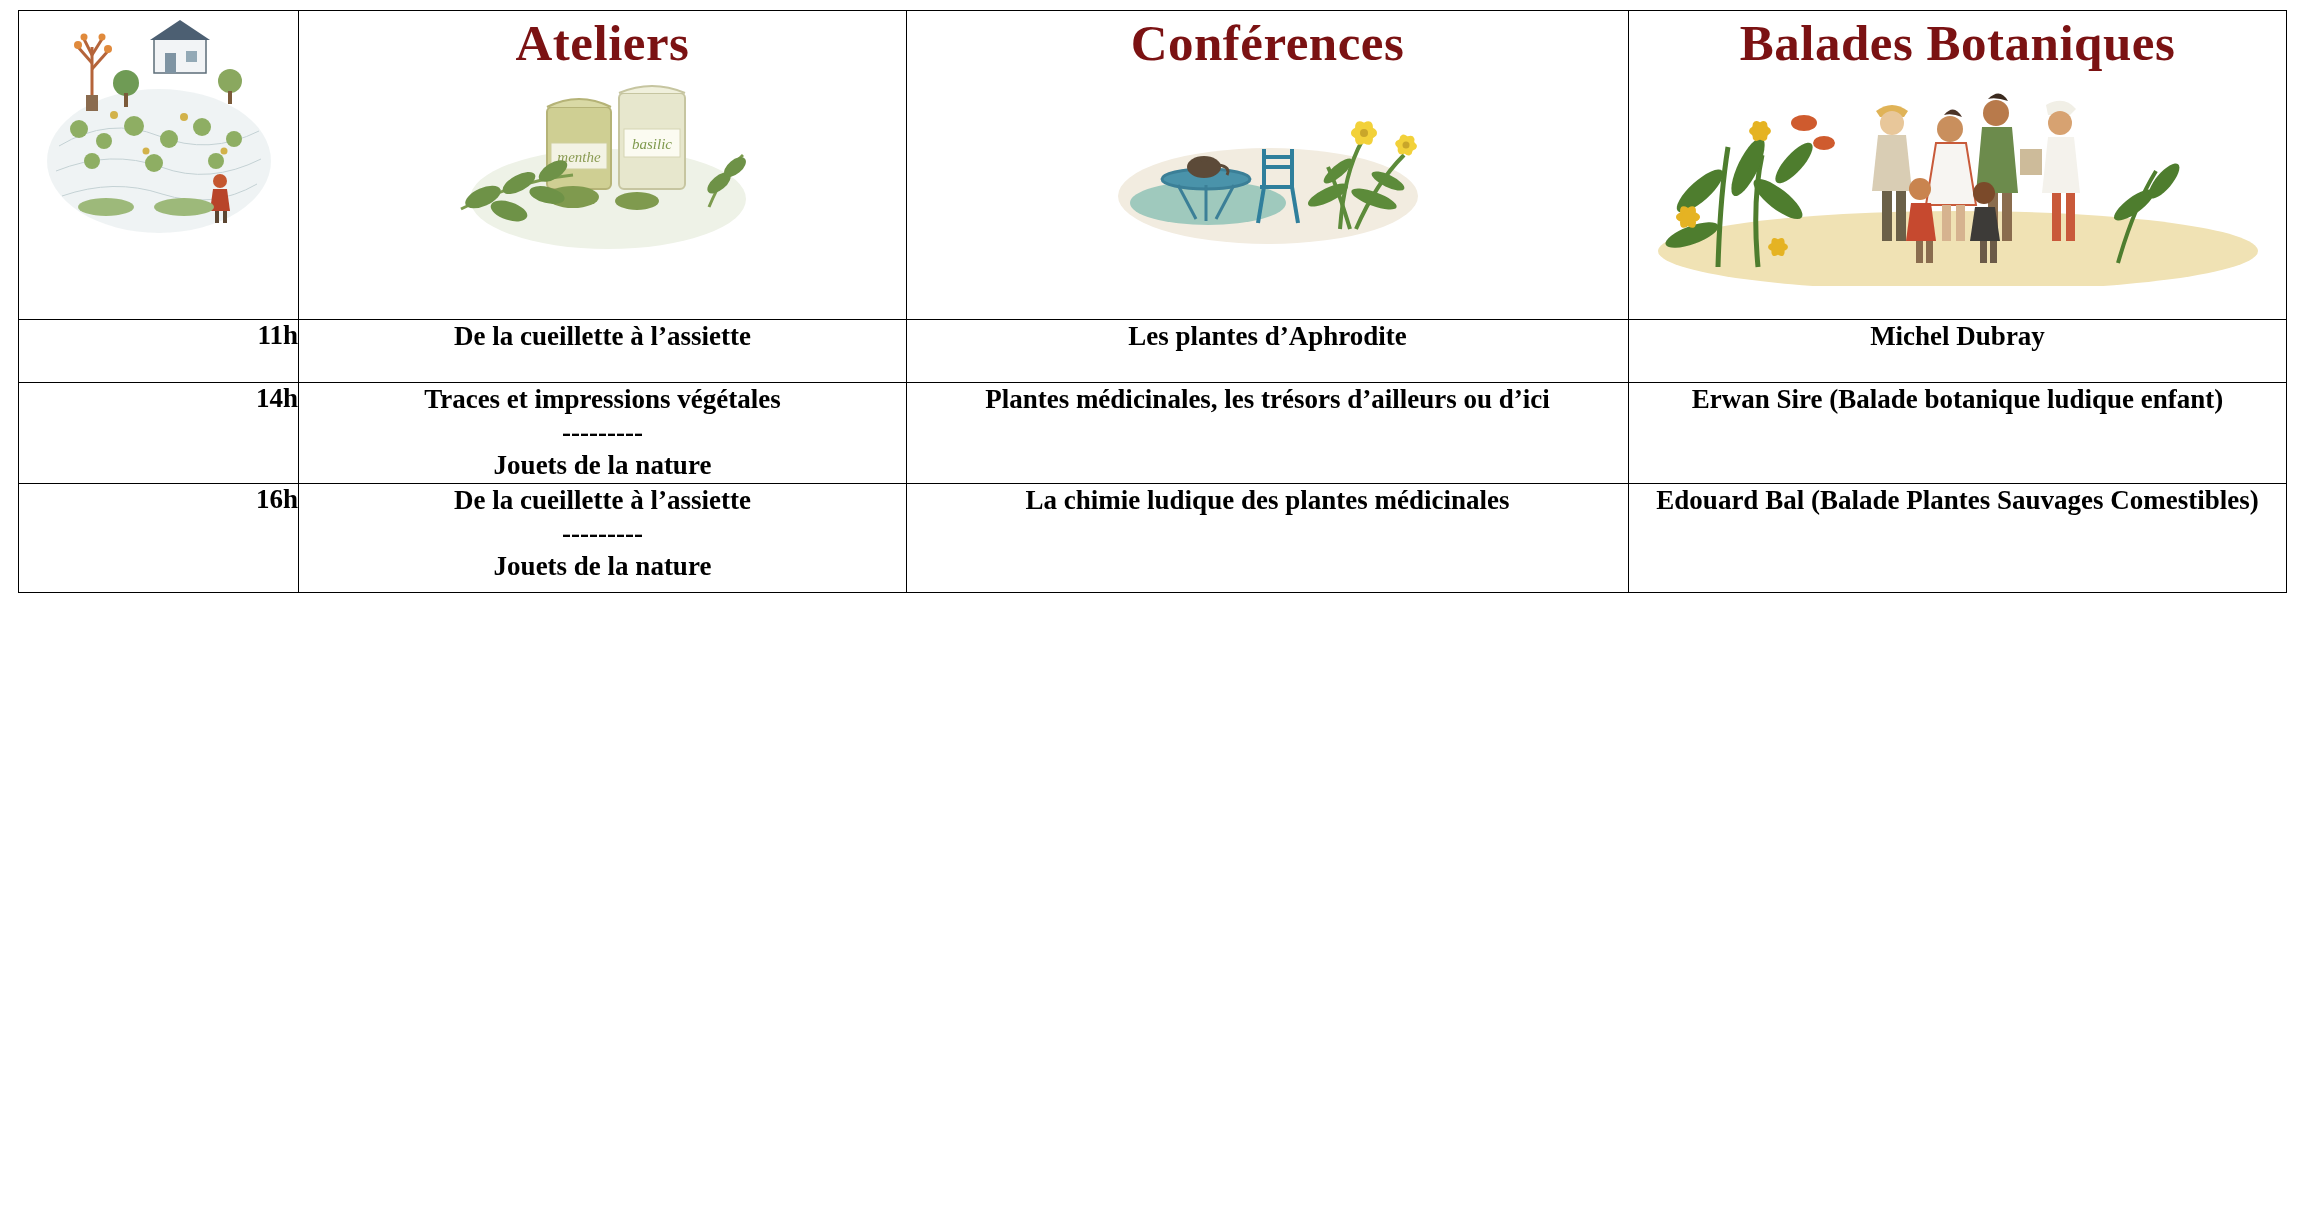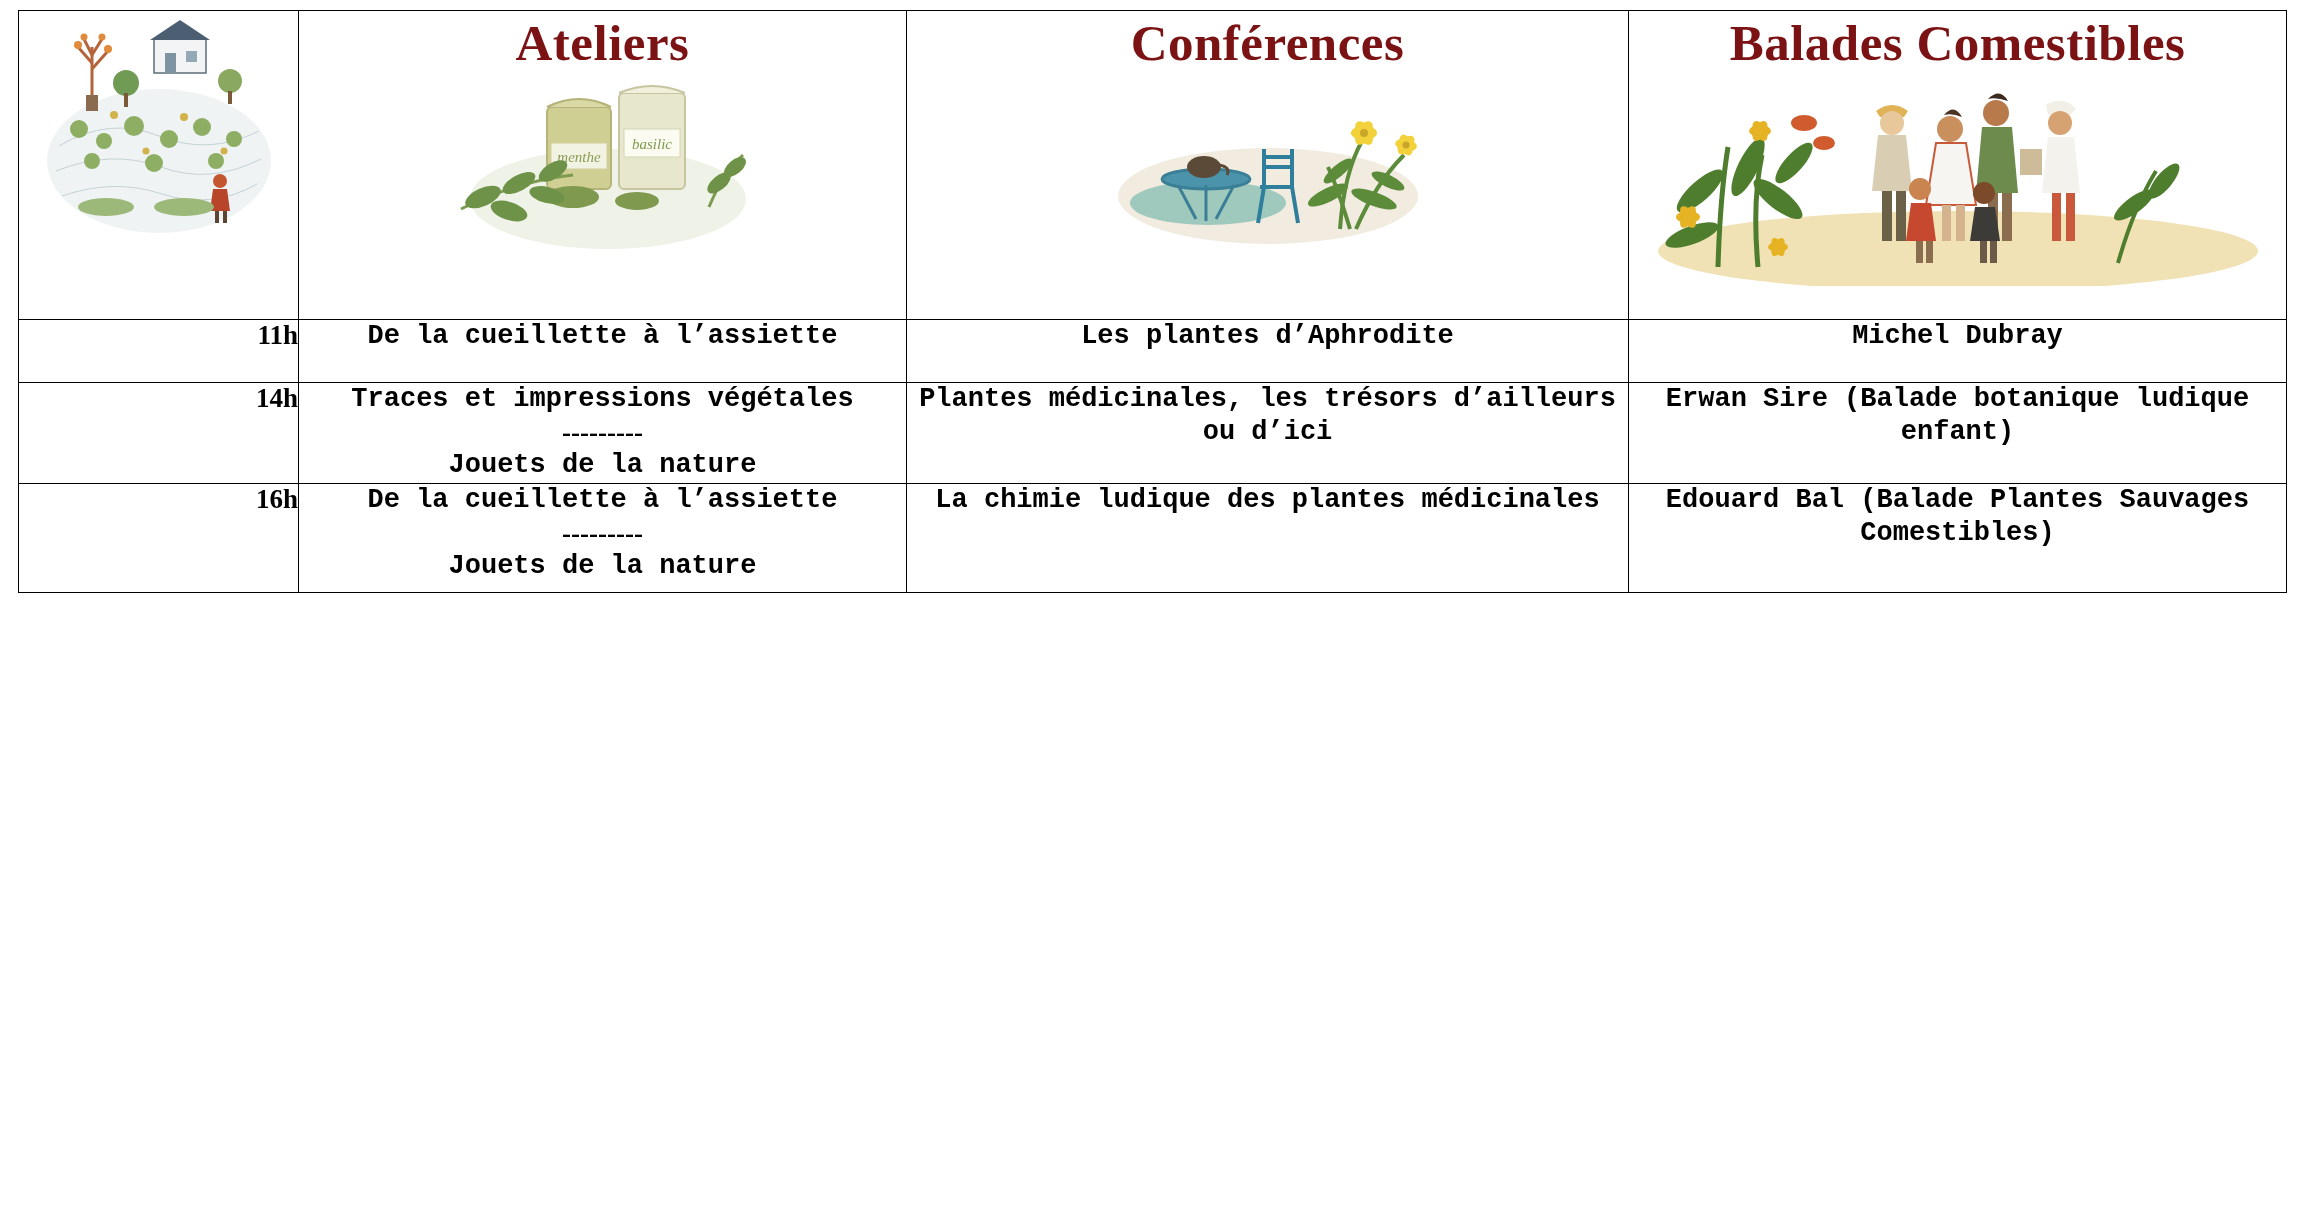--- a/index.html
+++ b/index.html
@@ -64,21 +64,21 @@
     font-size: 27px;
     padding-top: 11px;
   }
   .txt-cell {
     text-align: center;
     font-weight: bold;
     font-size: 27px;
     line-height: 1.22;
     padding: 11px 10px 12px 10px;
   }
-  .txt-cell .line { display: block; font-family: Liberation Mono, monospace; }
+  .txt-cell .line { display: block; }
   .txt-cell .dash {
     display: block;
     letter-spacing: 0px;
   }
   .pad-top-lg { padding-top: 46px; }
 
   .r1 td { height: 62px; }
   .r2 td { height: 56px; }
   .r3 td { height: 100px; }
   .r4 td { height: 108px; }
@@ -275,21 +275,21 @@
                   </g>
                 </g>
                 <circle cx="276" cy="62" r="4" fill="#c9a62a"></circle>
                 <circle cx="318" cy="74" r="3.5" fill="#c9a62a"></circle>
               </g>
             </svg>
           </div>
         </td>
 
         <td class="hdr-cell">
-          <div class="hdr-title">Balades Comestibles</div>
+          <div class="hdr-title">Balades Botaniques</div>
           <div class="art-wrap">
             <svg width="620" height="215" viewBox="0 0 620 215">
               <ellipse cx="310" cy="180" rx="300" ry="40" fill="#f0e2b4"></ellipse>
 
               <g>
                 <g stroke="#4e7d2e" stroke-width="5" fill="none">
                   <path d="M70 196 q2 -70 10 -120"></path>
                   <path d="M110 196 q-6 -66 4 -112"></path>
                 </g>
                 <g fill="#4e7d2e">

